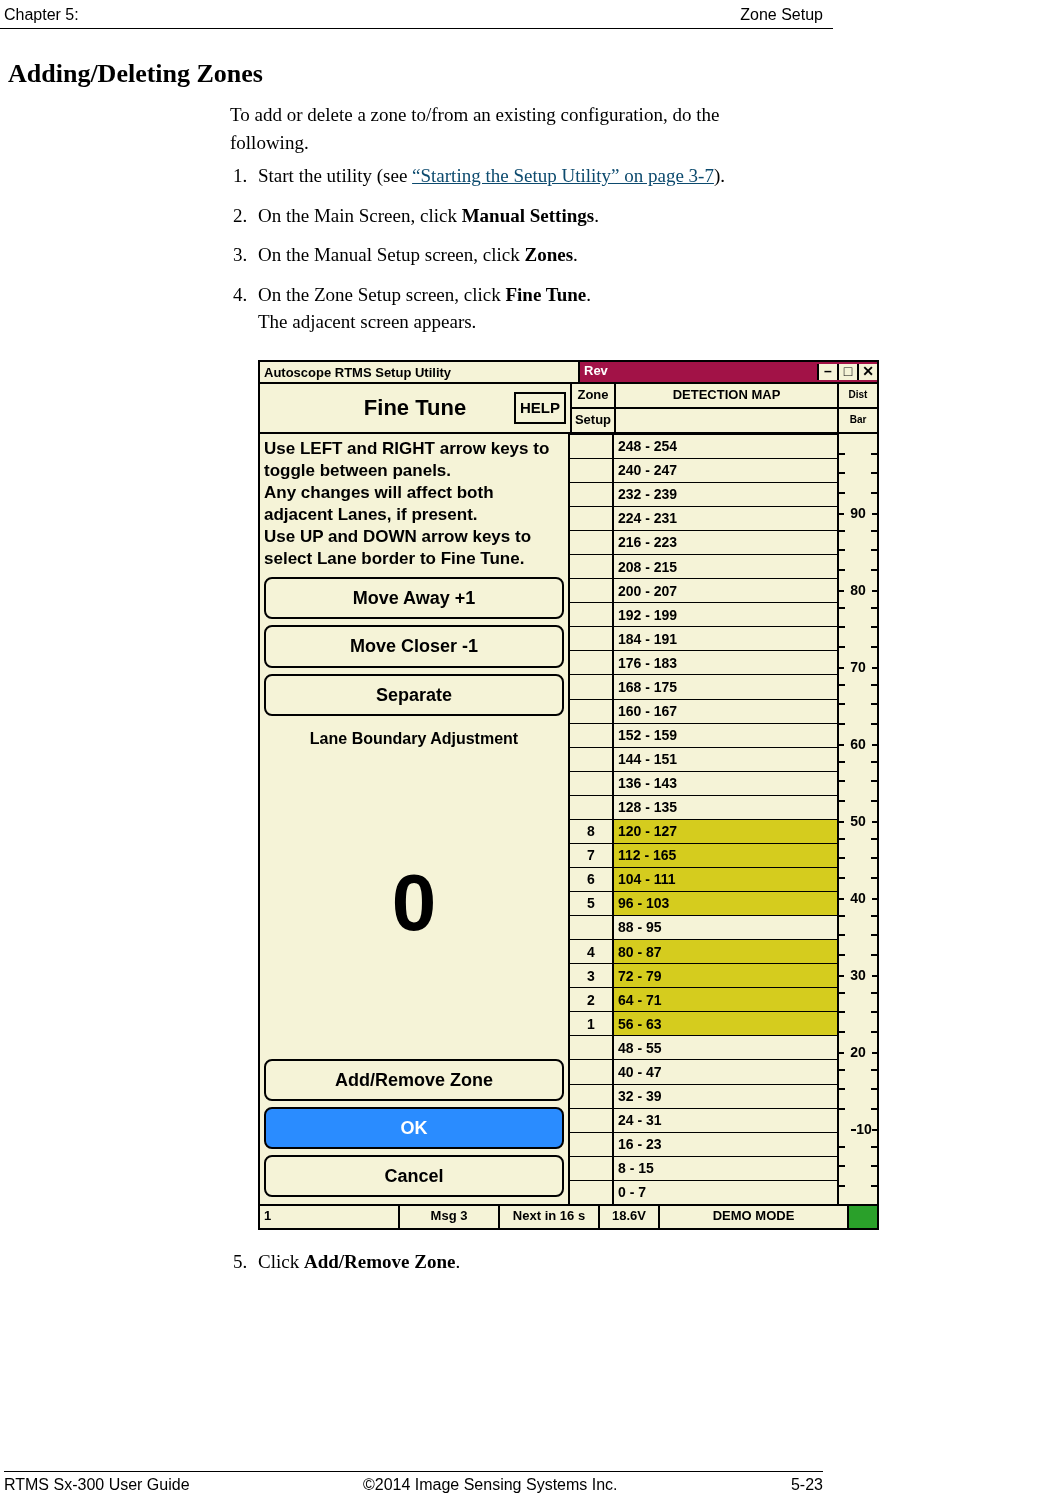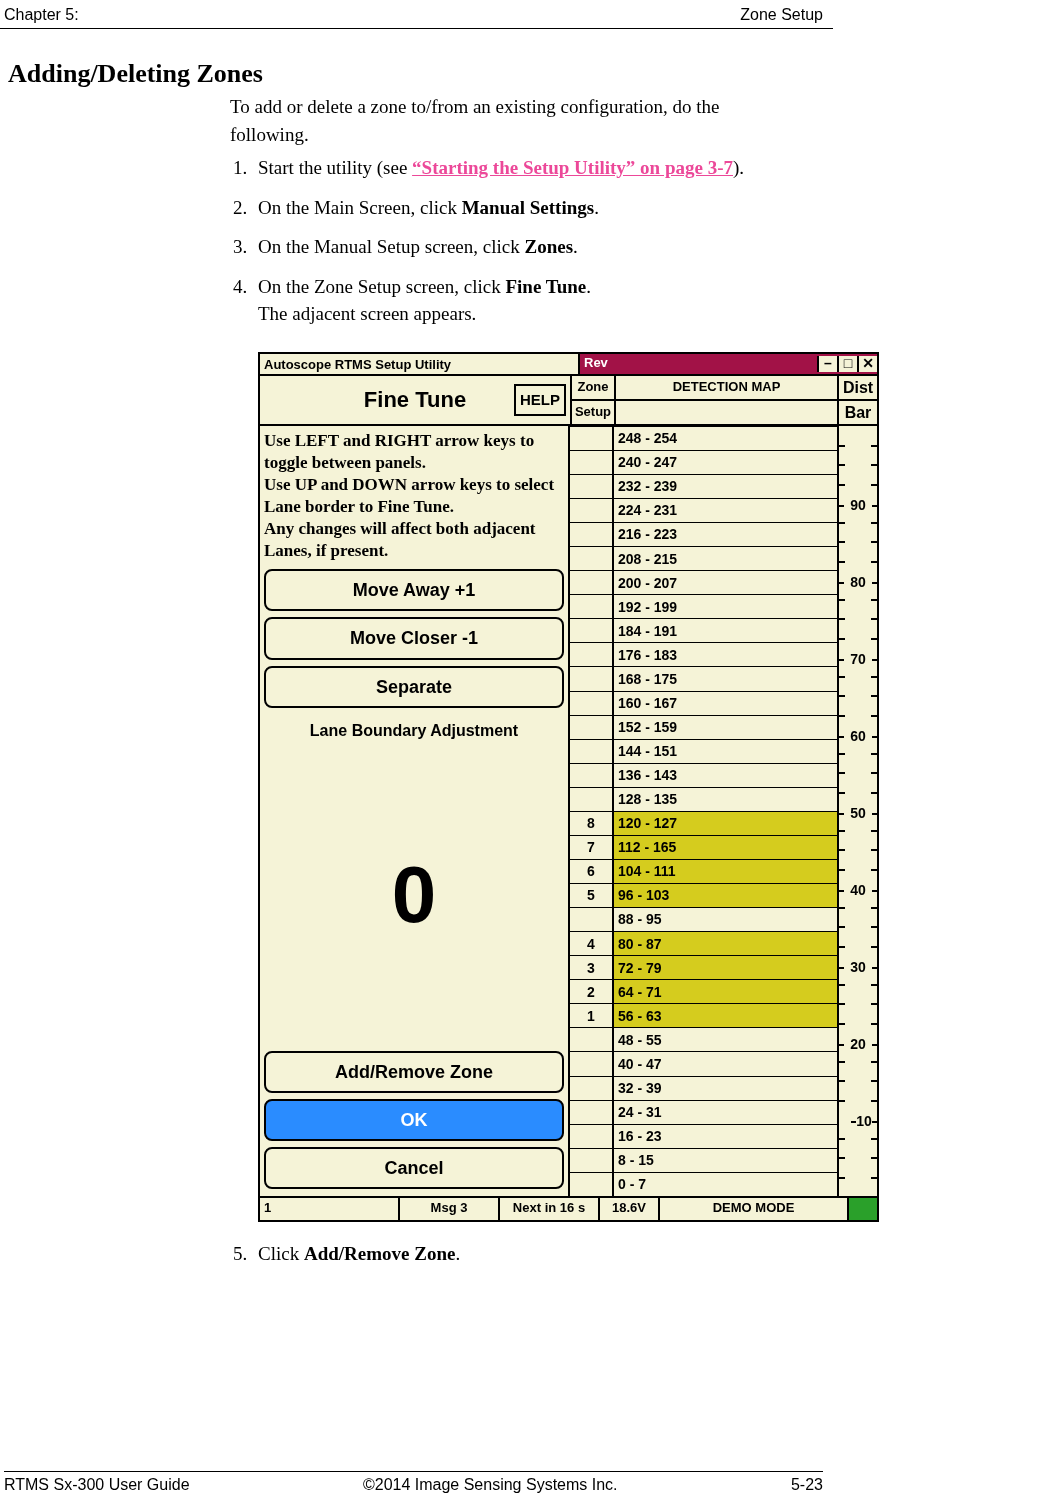--- a/index.html
+++ b/index.html
@@ -22,38 +22,38 @@
     justify-content: space-between;
     font-family: Arial, Helvetica, sans-serif;
     font-size: 16px;
     padding: 6px 10px 4px 4px;
     border-bottom: 1px solid #000;
   }
   .section-heading {
     font-family: "Times New Roman", Times, serif;
     font-weight: bold;
     font-size: 26px;
-    margin: 30px 0 4px 8px;
+    margin: 30px 0 12px 8px;
   }
   .body-block {
     margin-left: 230px;
     margin-right: 40px;
     font-size: 19px;
     line-height: 1.45;
   }
   .body-block p { margin: 0 0 6px 0; }
   ol.steps {
     margin: 6px 0 0 0;
     padding-left: 22px;
   }
   ol.steps > li {
     margin-bottom: 12px;
     padding-left: 6px;
   }
-  .link { color: #ec4899; text-decoration: underline; font-weight: bold; }
+  .link { color: #0c4a6e; text-decoration: underline; }
   .bold { font-weight: bold; }
   .sub { margin-top: 6px; margin-left: 0; }
   .screenshot {
     width: 617px;
     margin: 24px 0 18px 0;
     border: 2px solid #000;
     font-family: Arial, Helvetica, sans-serif;
     font-size: 15px;
     background: #f5f3d7;
   }
@@ -153,42 +153,41 @@
   .ss-header2 .dist-col {
     flex: 0 0 38px;
     display: flex;
     flex-direction: column;
   }
   .ss-header2 .dist-col div {
     flex: 1;
     display: flex;
     align-items: center;
     justify-content: center;
-    font-size: 16px;
+    font-size: 10px;
     font-weight: bold;
   }
   .ss-header2 .dist-col div:first-child { border-bottom: 2px solid #000; }
   .ss-body {
     display: flex;
     height: 770px;
   }
   .ss-left {
     flex: 0 0 310px;
     border-right: 2px solid #000;
     padding: 4px;
     box-sizing: border-box;
     display: flex;
     flex-direction: column;
   }
   .instr {
     font-weight: bold;
     font-size: 17px;
     line-height: 1.3;
     margin-bottom: 4px;
-    font-family: Liberation Serif, serif;
   }
   .ss-btn {
     border: 2px solid #000;
     border-radius: 8px;
     background: #f5f3d7;
     text-align: center;
     font-weight: bold;
     font-size: 18px;
     padding: 6px 0;
     margin: 3px 0;
@@ -369,22 +368,22 @@
             </div>
             <div class="dist-col">
               <div>Dist</div>
               <div>Bar</div>
             </div>
           </div>
           <div class="ss-body">
             <div class="ss-left">
               <div class="instr" id="instr">
                   <div>Use LEFT and RIGHT arrow keys to toggle between panels.</div>
+                  <div>Any changes will affect both adjacent Lanes, if present.</div>
                   <div>Use UP and DOWN arrow keys to select Lane border to Fine Tune.</div>
-                  <div>Any changes will affect both adjacent Lanes, if present.</div>
                 </div>
               <div class="ss-btn">Move Away +1</div>
               <div class="ss-btn">Move Closer -1</div>
               <div class="ss-btn">Separate</div>
               <div class="lba-label">Lane Boundary Adjustment</div>
               <div class="lba-value">0</div>
               <div class="ss-btn">Add/Remove Zone</div>
               <div class="ss-btn blue">OK</div>
               <div class="ss-btn">Cancel</div>
             </div>

